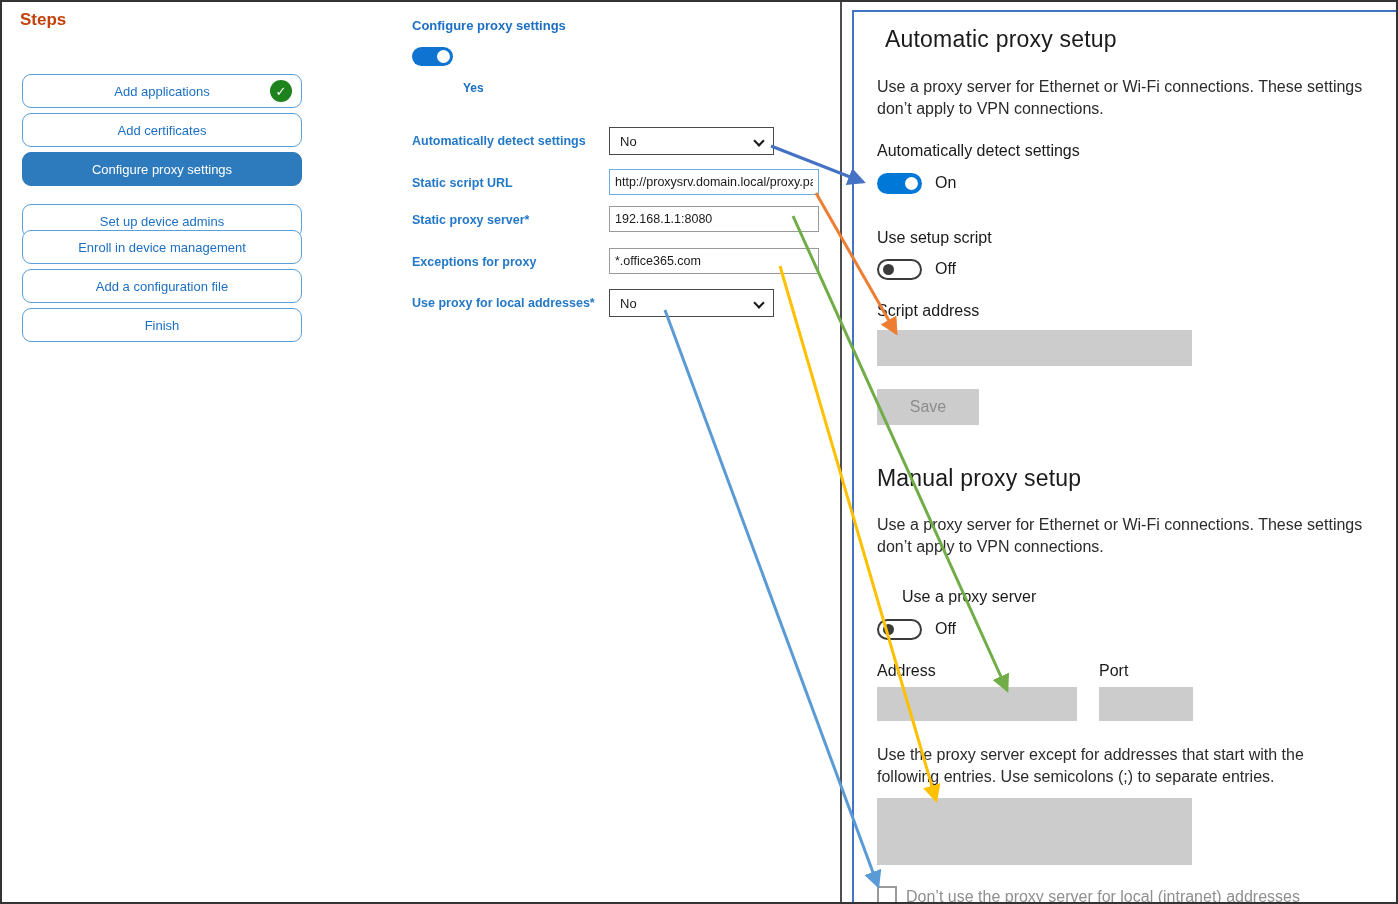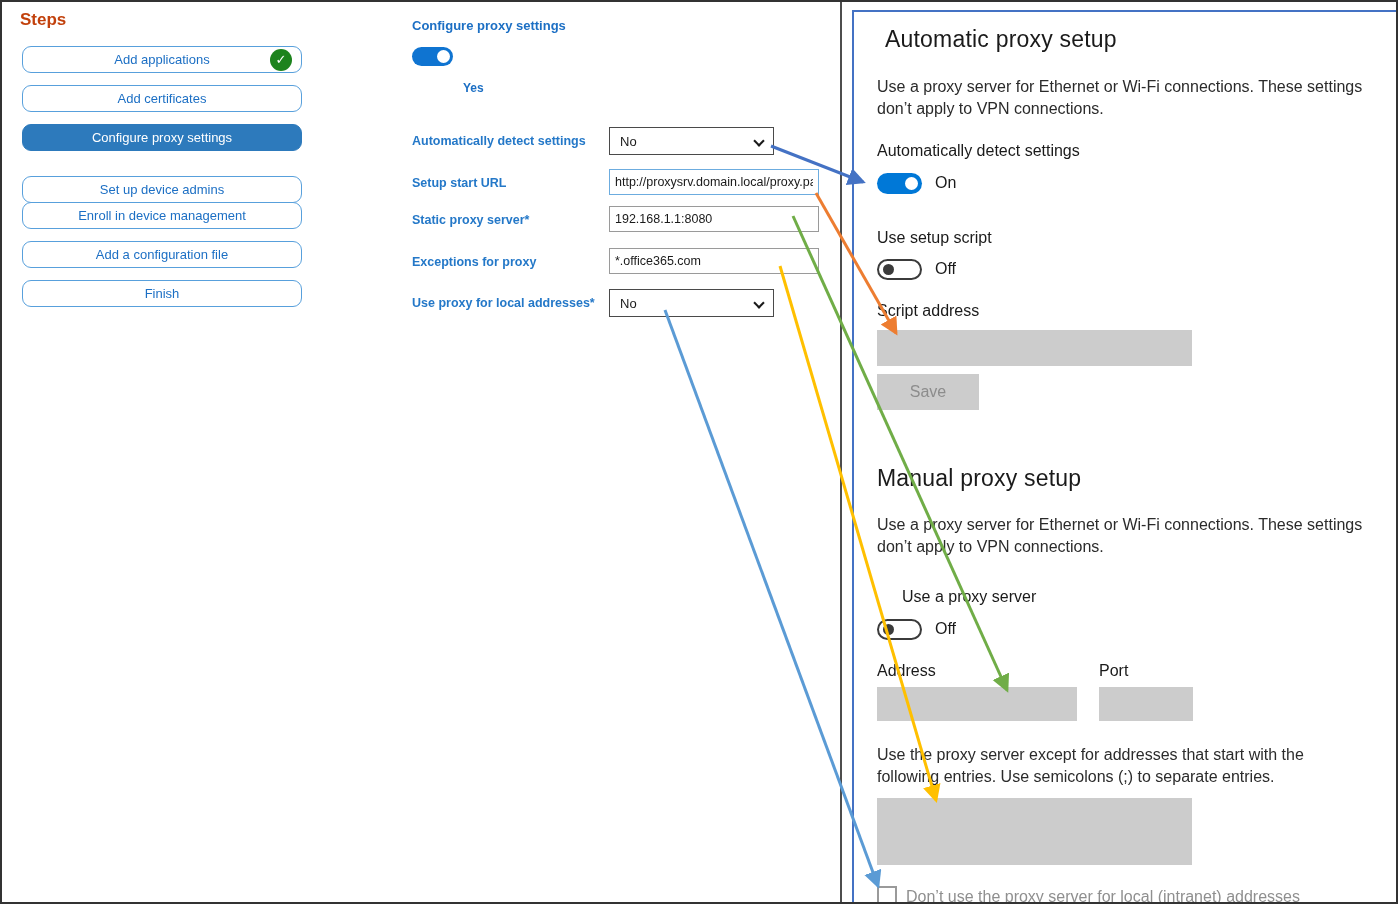--- a/index.html
+++ b/index.html
@@ -1,23 +1,23 @@
 <!DOCTYPE html>
 <html><head>
 <meta charset="utf-8">
 <style>
   * { margin:0; padding:0; box-sizing:border-box; }
   html,body { width:1398px; height:904px; font-family:"Liberation Sans","DejaVu Sans",sans-serif; background:#fff; }
   #stage { position:relative; width:1398px; height:904px; background:#fff; border:2px solid #333; overflow:hidden; }
 
   
   .steps-title { position:absolute; left:18px; top:8px; font-size:17px; font-weight:bold; color:#c2410c; }
-  .step-btn { position:absolute; left:20px; width:280px; height:27px; border:1px solid #58a0dc; border-radius:9px;
+  .step-btn { position:absolute; left:20px; width:280px; height:34px; border:1px solid #58a0dc; border-radius:9px;
               background:#fff; color:#1c6fc4; font-size:13px; display:flex; align-items:center; justify-content:center;
-              cursor:pointer; }
+              cursor:pointer;margin-top:28px; }
   .step-btn.selected { background:#2d7abc; border-color:#2d7abc; color:#fff; }
   .check-badge { position:absolute; right:9px; top:50%; transform:translateY(-50%); width:22px; height:22px;
                  border-radius:50%; background:#1d831d; color:#fff; font-size:13px; font-weight:bold;
                  display:flex; align-items:center; justify-content:center; }
 
   
   .form-title { position:absolute; left:410px; top:16px; font-size:13px; font-weight:bold; color:#1c6fc4; }
   .mini-toggle { position:absolute; left:410px; top:45px; width:41px; height:19px; border-radius:10px;
                  background:#0f74d1; cursor:pointer; }
   .mini-toggle .knob { position:absolute; right:3px; top:3px; width:13px; height:13px; border-radius:50%; background:#fff; }
@@ -91,21 +91,21 @@
     <div class="knob"></div>
   </div>
   <div class="mini-toggle-label">Yes</div>
 
   <div class="f-label" style="top:132px;">Automatically detect settings</div>
   <div class="f-select" style="top:125px;">
     <span>No</span>
     <span class="chev"></span>
   </div>
 
-  <div class="f-label" style="top:174px;">Setup start URL</div>
+  <div class="f-label" style="top:174px;">Static script URL</div>
   <input class="f-input focused" style="top: 167px;" value="http://proxysrv.domain.local/proxy.pa">
 
   <div class="f-label" style="top:211px;">Static proxy server*</div>
   <input class="f-input" style="top: 204px;" value="192.168.1.1:8080">
 
   <div class="f-label" style="top:253px;">Exceptions for proxy</div>
   <input class="f-input" style="top: 246px;" value="*.office365.com">
 
   <div class="f-label" style="top:294px;">Use proxy for local addresses*</div>
   <div class="f-select" style="top:287px;">
@@ -128,21 +128,21 @@
 
     <div class="lbl" style="top:217px;">Use setup script</div>
     <div class="tgl off" style="top:247px;">
         <div class="knob"></div>
       </div>
     <div class="tgl-state" style="top:248px;">Off</div>
 
     <div class="lbl" style="top:290px;">Script address</div>
     <div class="gray-box" style="left:23px; top:318px; width:315px; height:36px;"></div>
 
-    <div class="save-btn" style="top:362px;">Save</div>
+    <div class="save-btn" style="top:377px;">Save</div>
 
     <div class="h" style="top:453px;">Manual proxy setup</div>
     <div class="p" style="top:502px; width:515px;">Use a proxy server for Ethernet or Wi-Fi connections. These settings don’t apply to VPN connections.</div>
 
     <div class="lbl" style="top:576px;margin-left:25px;">Use a proxy server</div>
     <div class="tgl off" style="top:607px;">
         <div class="knob"></div>
       </div>
     <div class="tgl-state" style="top:608px;">Off</div>
 

